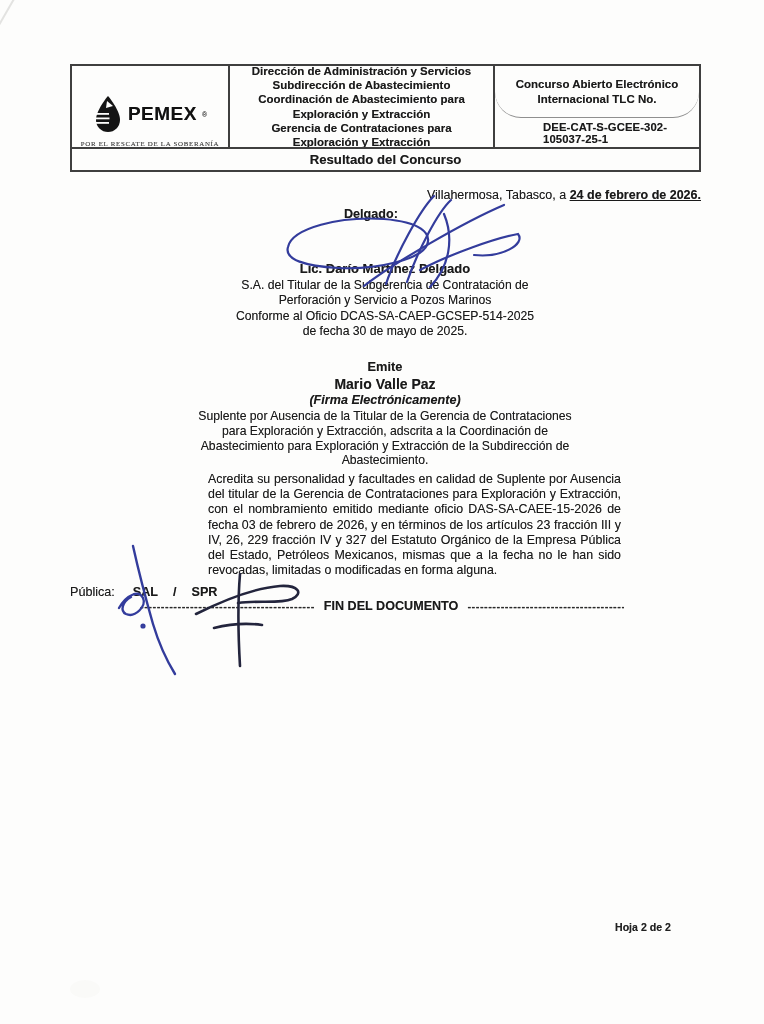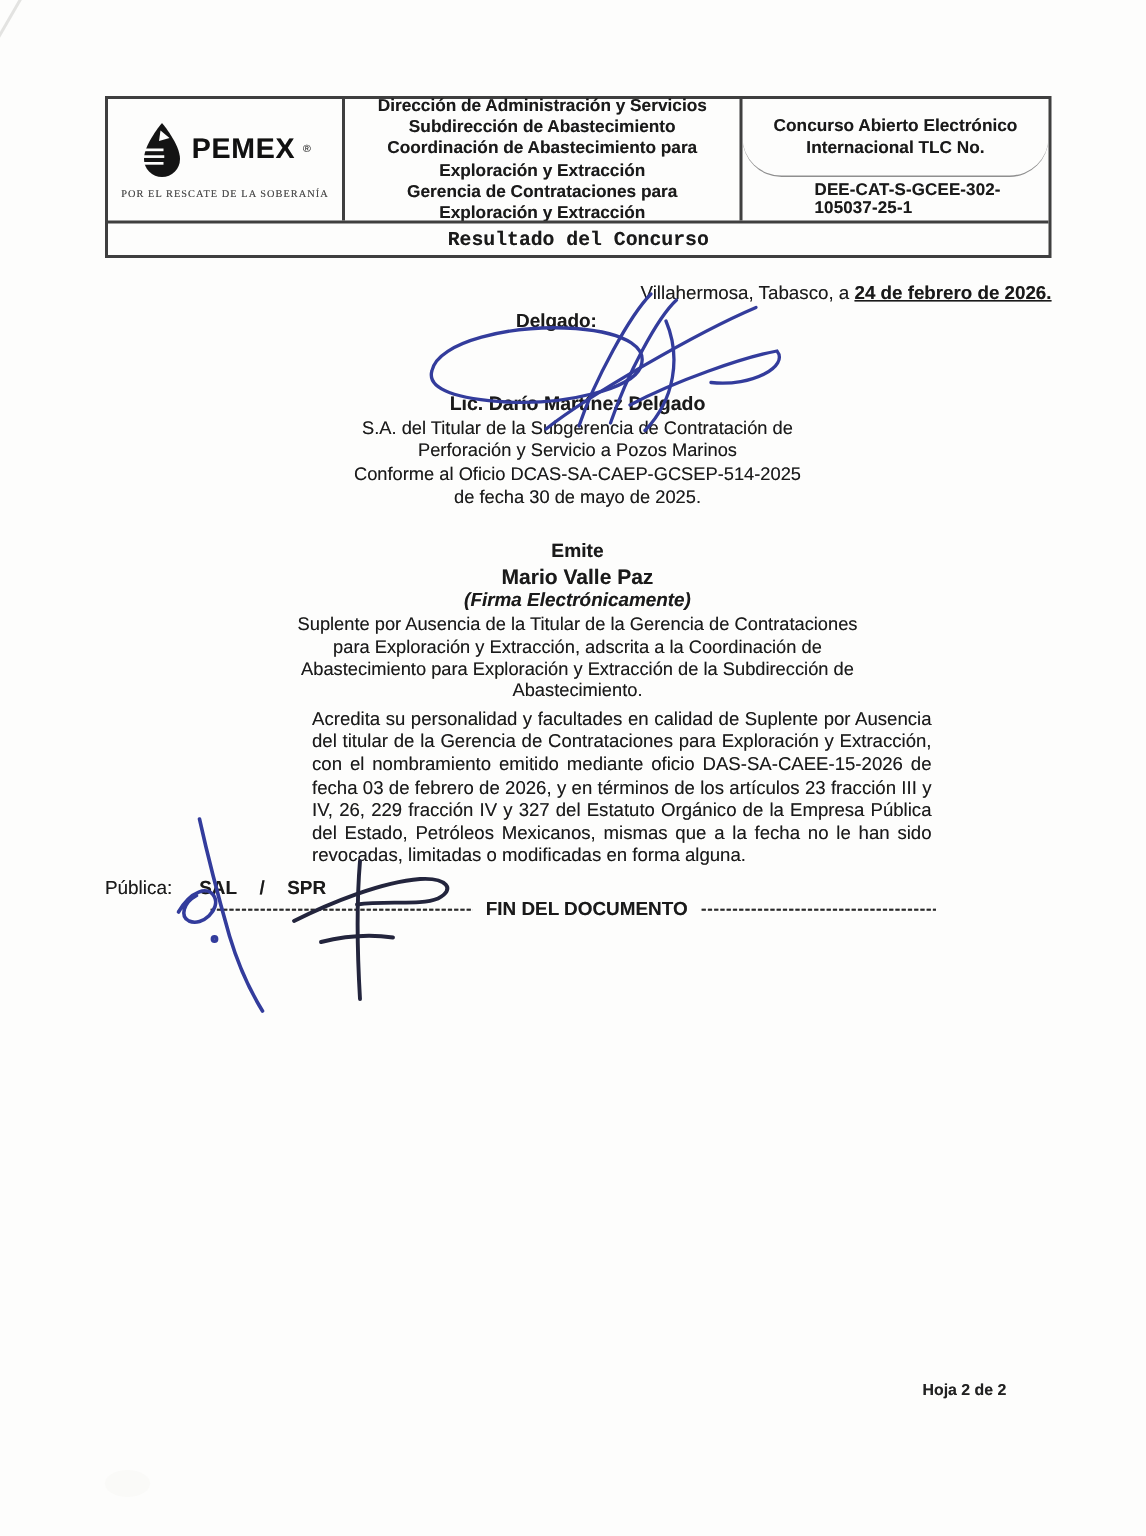--- a/index.html
+++ b/index.html
@@ -19,21 +19,21 @@
 
   
   .htable {
     position: absolute; left: 70px; top: 64px; width: 631px; height: 108px;
     border: 2px solid #3f3f3f; box-sizing: border-box;
     display: flex; flex-direction: column; background: #fdfdfc;
   }
   .htable-top { flex: 1; display: flex; min-height: 0; }
   .cell-logo {
     width: 158px; border-right: 2px solid #3f3f3f; box-sizing: border-box;
-    display: flex; flex-direction: column; align-items: center; justify-content: center;
+    display: flex; flex-direction: column; align-items: center; justify-content: flex-end;
   }
   .logo-row { display: flex; align-items: center; gap: 5px; }
   .logo-word { font-weight: bold; font-size: 19px; letter-spacing: 0.5px; color: #111; }
   .logo-reg { font-size: 7px; vertical-align: super; color: #333; }
   .logo-tagline {
     margin-top: 7px; font-family: "Liberation Serif", serif;
     font-size: 6.9px; letter-spacing: 0.7px; color: #4a4a4a; white-space: nowrap;
   }
   .cell-dir {
     width: 265px; border-right: 2px solid #3f3f3f; box-sizing: border-box;
@@ -46,21 +46,21 @@
     display: flex; flex-direction: column; justify-content: center;
     font-weight: bold; font-size: 11.5px; line-height: 14.5px; text-align: center; border-radius: 26px;
   }
   .conc-num {
     flex: 1; display: flex; align-items: center; justify-content: center;
     font-weight: bold; font-size: 11.3px; letter-spacing: 0.1px; padding-left: 48px;
   }
   .htable-banner {
     height: 21px; border-top: 2px solid #3f3f3f;
     display: flex; align-items: center; justify-content: center;
-    font-weight: bold; font-size: 13.2px; font-family: Liberation Mono, monospace;
+    font-weight: bold; font-size: 13.2px;
   }
 
   
   .dateline { position: absolute; top: 188px; right: 63px; font-size: 12.5px; }
   .dateline b { font-weight: bold; text-decoration: underline; }
 
   
   .revisa-label { position: absolute; left: 344px; top: 207px; font-weight: bold; font-size: 12.6px; z-index: 1; }
   .sig-revisa { position: absolute; left: 268px; top: 192px; z-index: 2; }
   .revisa-block { position: absolute; left: 132px; top: 261px; width: 506px; text-align: center; z-index: 1; }

